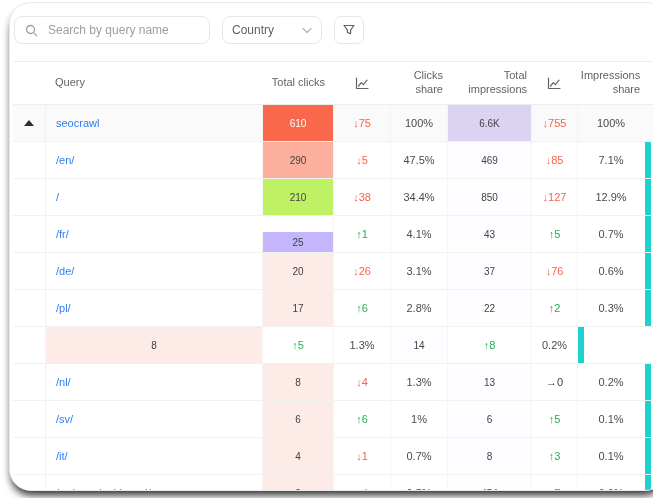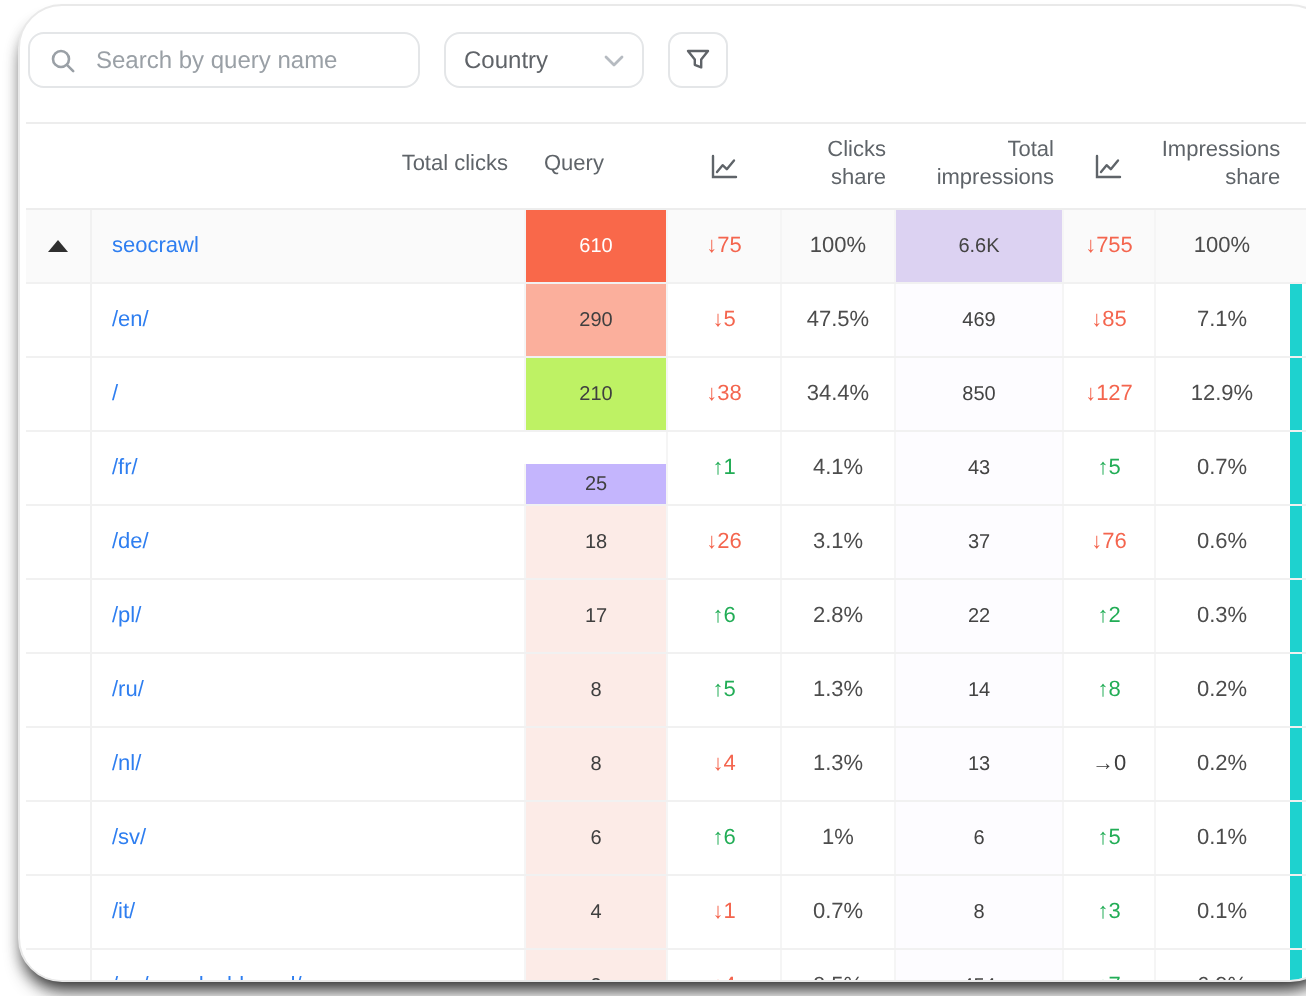--- a/index.html
+++ b/index.html
@@ -103,22 +103,22 @@
         <svg width="14" height="14" viewBox="0 0 14 14" fill="none">
           <path d="M2 2.5h10L8.6 6.8v3.9L5.4 9.4V6.8L2 2.5z" stroke="#5f6368" stroke-width="1.2" stroke-linejoin="round"></path>
         </svg>
       </span>
     </button>
   </div>
 
   <div class="tbl">
     <div class="grid thead">
       <div class="th"></div>
+      <div class="th left">Query</div>
       <div class="th right">Total clicks</div>
-      <div class="th left">Query</div>
       <div class="th">
         <svg width="14" height="13" viewBox="0 0 14 13" fill="none">
           <path d="M1.5 1v10.5H13" stroke="#5f6469" stroke-width="1.2" stroke-linecap="round"></path>
           <path d="M3.5 9 6.3 5.6 8.4 7.6 12 3.2" stroke="#5f6469" stroke-width="1.2" stroke-linecap="round" stroke-linejoin="round"></path>
         </svg>
       </div>
       <div class="th">Clicks share</div>
       <div class="th">Total impressions</div>
       <div class="th">
         <svg width="14" height="13" viewBox="0 0 14 13" fill="none">
@@ -202,21 +202,21 @@
     </div>
   </div>
 
   <div class="grid row" style="background: rgb(255, 255, 255);">
     <div class="cell nob">
       
     </div>
     <div class="cell query">
       <span class="qlink">/de/</span>
     </div>
-    <div class="cell heat" style="background: rgb(252, 235, 231); color: rgb(63, 63, 63);">18</div>
+    <div class="cell heat" style="background: rgb(252, 235, 231); color: rgb(63, 63, 63);">20</div>
     <div class="cell trend down">↓26</div>
     <div class="cell share">3.1%</div>
     <div class="cell heat" style="background: rgb(253, 252, 255);">37</div>
     <div class="cell trend down">↓76</div>
     <div class="cell share">0.6%</div>
     <div class="cell sliver">
       <span class="sliver-bar" style="background: rgb(30, 210, 207);"></span>
     </div>
   </div>
 
@@ -235,23 +235,20 @@
     <div class="cell share">0.3%</div>
     <div class="cell sliver">
       <span class="sliver-bar" style="background: rgb(30, 210, 207);"></span>
     </div>
   </div>
 
   <div class="grid row" style="background: rgb(255, 255, 255);">
     <div class="cell nob">
       
     </div>
-    <div class="cell query">
-      <span class="qlink">/ru/</span>
-    </div>
     <div class="cell heat" style="background: rgb(252, 235, 231); color: rgb(63, 63, 63);">8</div>
     <div class="cell trend up">↑5</div>
     <div class="cell share">1.3%</div>
     <div class="cell heat" style="background: rgb(253, 252, 255);">14</div>
     <div class="cell trend up">↑8</div>
     <div class="cell share">0.2%</div>
     <div class="cell sliver">
       <span class="sliver-bar" style="background: rgb(30, 210, 207);"></span>
     </div>
   </div>

